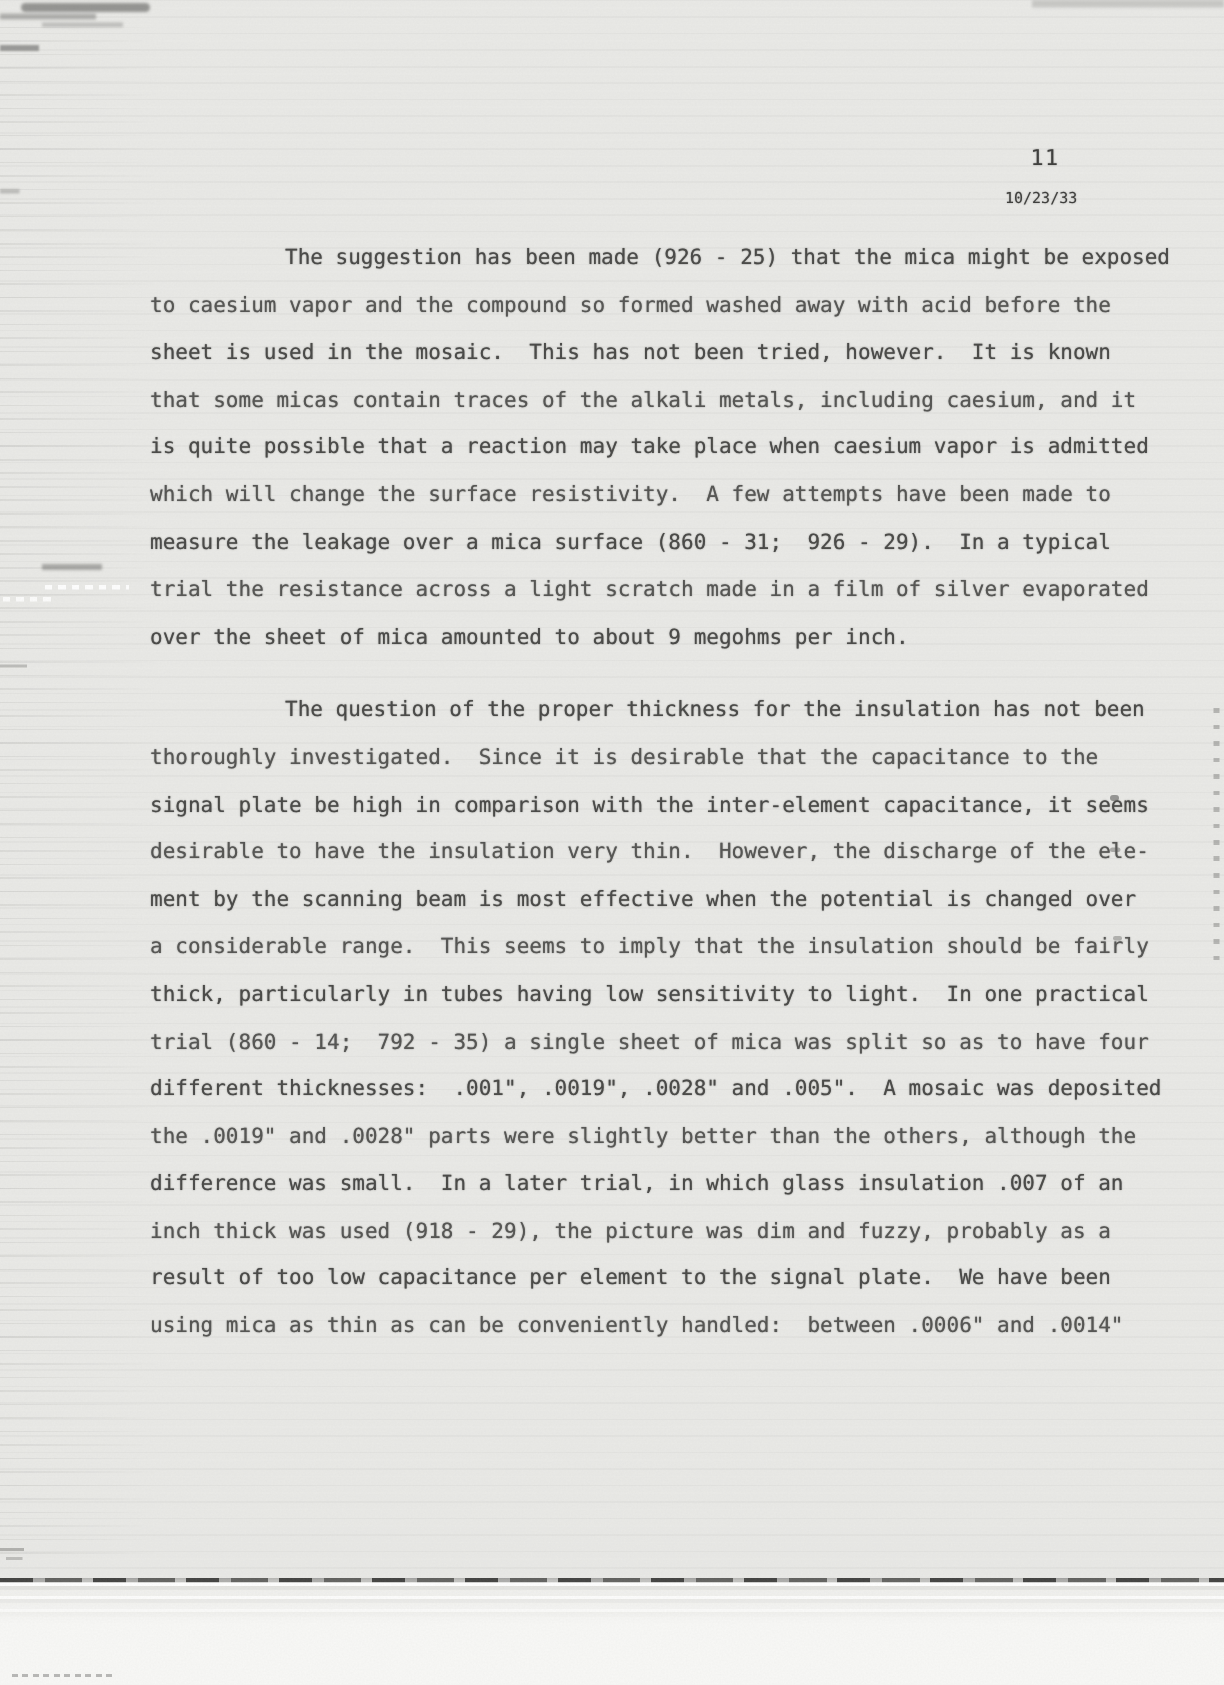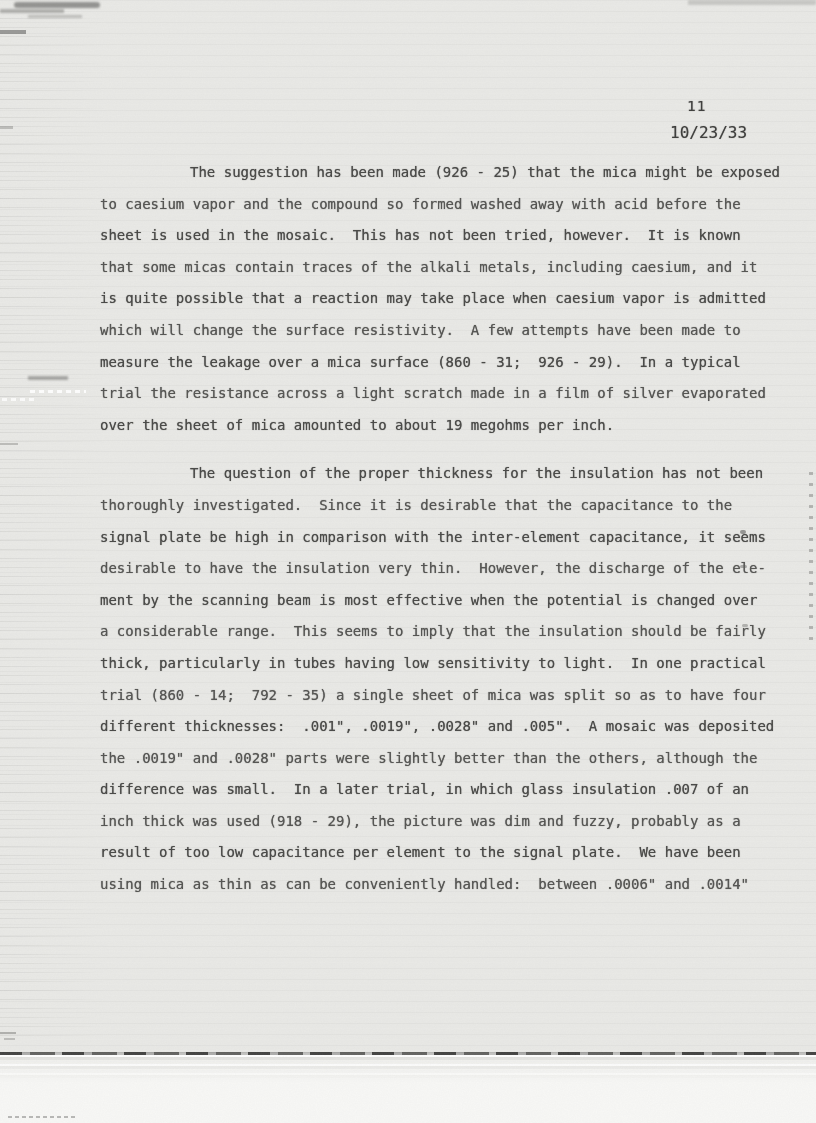--- a/index.html
+++ b/index.html
@@ -54,21 +54,21 @@
     left: 687px; top: 98px;
     font-size: 14.5px;
     line-height: 17px;
     color: var(--ink-dark, #3c3c3a);
     letter-spacing: 1px;
     text-shadow: 0 0 1px rgba(60,60,58,0.6);
   }
   .page-date {
     position: absolute;
     left: 670px; top: 124px;
-    font-size: 16px;
+    font-size: 10px;
     line-height: 17px;
     color: var(--ink-dark, #3c3c3a);
     text-shadow: 0 0 1px rgba(60,60,58,0.6);
   }
   .content {
     position: absolute;
     left: 100px; top: 157px;
     width: 690px;
     color: var(--ink, #474745);
     font-size: 14px;
@@ -164,21 +164,21 @@
     <div class="content" id="paragraphs">
         <div class="paragraph">
           <div class="line first">The suggestion has been made (926 - 25) that the mica might be exposed</div>
           <div class="line">to caesium vapor and the compound so formed washed away with acid before the</div>
           <div class="line">sheet is used in the mosaic.  This has not been tried, however.  It is known</div>
           <div class="line">that some micas contain traces of the alkali metals, including caesium, and it</div>
           <div class="line">is quite possible that a reaction may take place when caesium vapor is admitted</div>
           <div class="line">which will change the surface resistivity.  A few attempts have been made to</div>
           <div class="line">measure the leakage over a mica surface (860 - 31;  926 - 29).  In a typical</div>
           <div class="line">trial the resistance across a light scratch made in a film of silver evaporated</div>
-          <div class="line">over the sheet of mica amounted to about 19 megohms per inch.</div>
+          <div class="line">over the sheet of mica amounted to about 9 megohms per inch.</div>
         </div>
         <div class="paragraph">
           <div class="line first">The question of the proper thickness for the insulation has not been</div>
           <div class="line">thoroughly investigated.  Since it is desirable that the capacitance to the</div>
           <div class="line">signal plate be high in comparison with the inter-element capacitance, it seems</div>
           <div class="line">desirable to have the insulation very thin.  However, the discharge of the ele-</div>
           <div class="line">ment by the scanning beam is most effective when the potential is changed over</div>
           <div class="line">a considerable range.  This seems to imply that the insulation should be fairly</div>
           <div class="line">thick, particularly in tubes having low sensitivity to light.  In one practical</div>
           <div class="line">trial (860 - 14;  792 - 35) a single sheet of mica was split so as to have four</div>

